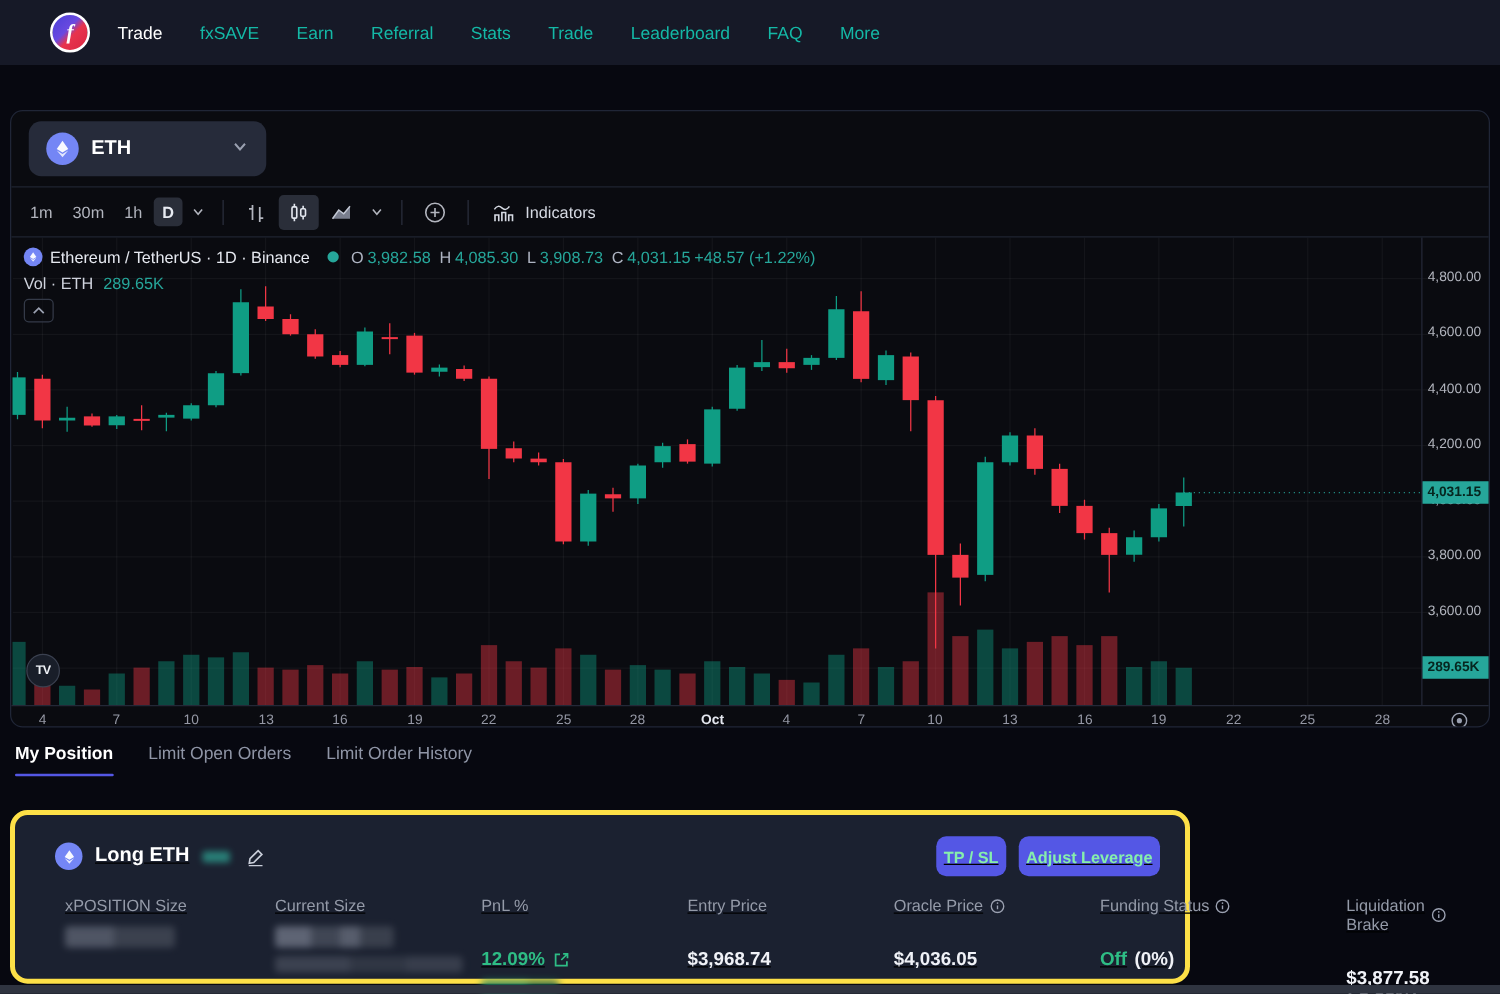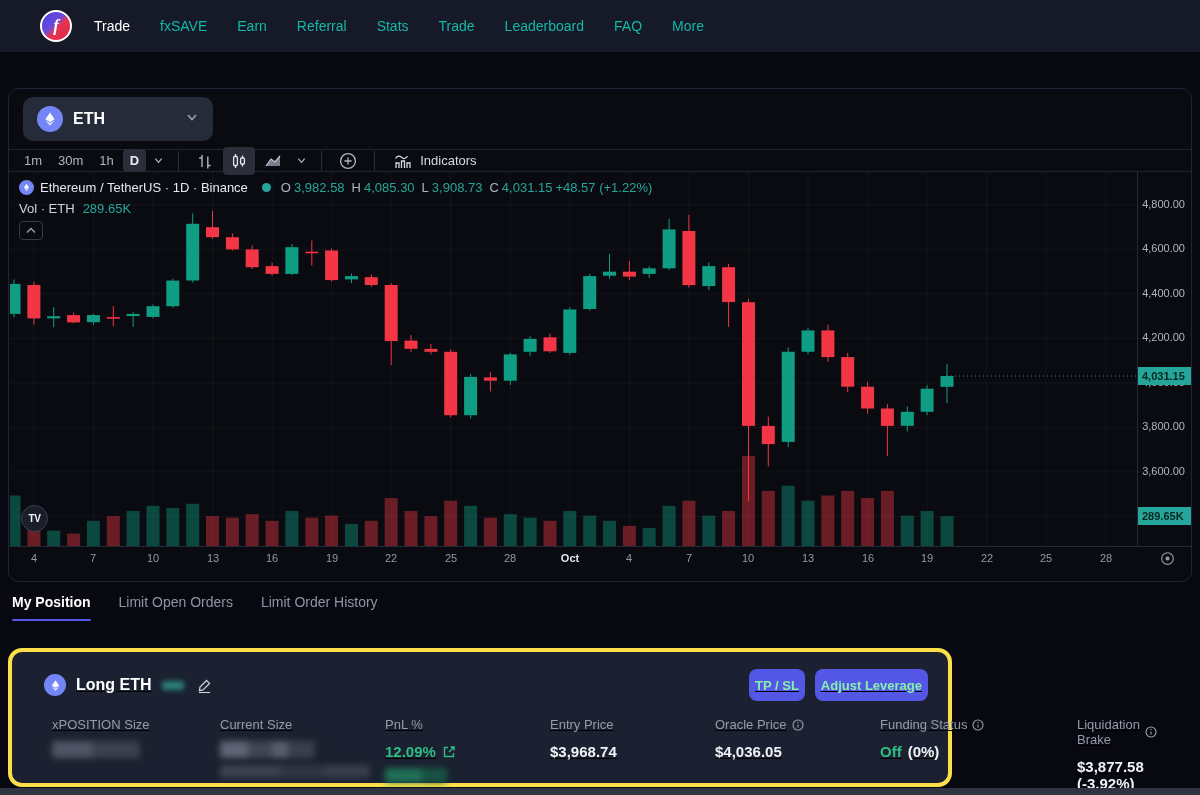--- a/index.html
+++ b/index.html
@@ -21,21 +21,21 @@
   .terminal{position:absolute;left:8px;top:88px;width:1184px;height:494px;background:#0a0b10;
     border:1px solid #202637;border-radius:10px;overflow:hidden;}
   .selector-row{height:60px;padding:8px 14px;}
   .pair-select{width:190px;height:44px;background:#262b3a;border-radius:10px;display:flex;
     align-items:center;padding:0 14px;cursor:pointer;}
   .eth-badge{border-radius:50%;background:#7486f5;display:flex;align-items:center;justify-content:center;flex:none;}
   .pair-label{margin-left:10px;font-size:16px;font-weight:700;color:#fff;flex:1;}
   .chev{color:#9aa0b0;}
 
   
-  .tv-toolbar{height:23px;border-top:1px solid #1f2430;border-bottom:1px solid #1f2430;
+  .tv-toolbar{height:41px;border-top:1px solid #1f2430;border-bottom:1px solid #1f2430;
     display:flex;align-items:center;padding:0 8px;gap:2px;color:#b2b5be;}
   .interval{padding:4px 7px;font-size:13px;color:#b2b5be;border-radius:4px;cursor:pointer;}
   .interval.active{background:#2a2e39;color:#e8ebf2;font-weight:600;}
   .tb-chev{width:20px;height:26px;display:flex;align-items:center;justify-content:center;cursor:pointer;}
   .tb-sep{width:1px;height:20px;background:#2a2f3d;margin:0 8px;}
   .icon-btn{width:32px;height:28px;display:flex;align-items:center;justify-content:center;
     border-radius:4px;color:#b2b5be;cursor:pointer;}
   .icon-btn.active{background:#2a2e39;color:#e4e8f0;}
   .indicators-btn{display:flex;align-items:center;gap:7px;padding:4px 8px;border-radius:4px;cursor:pointer;}
   .indicators-btn span{font-size:13px;color:#d6dae3;}
@@ -79,21 +79,21 @@
   .card-head{display:flex;align-items:center;padding:17px 20px 0 32px;}
   .card-title{margin-left:10px;font-size:16px;font-weight:700;color:#fff;}
   .lev-blur{width:22px;height:9px;margin-left:10px;border-radius:2px;background:#2e9e8f;filter:blur(2.5px);opacity:.75;}
   .edit-btn{margin-left:12px;color:#c9ced9;cursor:pointer;display:flex;}
   .head-actions{margin-left:auto;display:flex;gap:10px;}
   .btn{height:32px;padding:0 6px;border:none;border-radius:8px;background:var(--accent);
     color:#86efac;font-size:13px;font-weight:600;font-family:inherit;cursor:pointer;}
   .stats{display:grid;grid-template-columns:168px 165px 165px 165px 165px 197px 1fr;
     padding:16px 24px 0 40px;}
   .stat-label{font-size:13px;color:#959ba9;display:flex;align-items:center;gap:5px;}
-  .stat-value{margin-top:11px;font-size:15px;font-weight:600;color:#f0f2f7;display:flex;align-items:center;gap:6px;}
+  .stat-value{margin-top:27px;font-size:15px;font-weight:600;color:#f0f2f7;display:flex;align-items:center;gap:6px;}
   .green{color:var(--pnl);}
   .info-ic{color:#9aa0b0;display:flex;cursor:pointer;}
   .blur1{margin-top:9px;width:95px;height:17px;border-radius:3px;filter:blur(3px);opacity:.85;
     background:linear-gradient(90deg,#6a7080 0 30%,#474d5b 30% 55%,#626877 55% 72%,#3f4552 72%);}
   .blur2{margin-top:7px;width:150px;height:13px;border-radius:3px;filter:blur(3px);opacity:.7;
     background:linear-gradient(90deg,#4a505e 0 40%,#3a404d 40% 70%,#444a58 70%);}
   .blur3{margin-top:9px;width:88px;height:17px;border-radius:3px;filter:blur(3px);opacity:.8;
     background:linear-gradient(90deg,#5c6271 0 45%,#434956 45%);}
   .blur-pnl{margin-top:8px;width:62px;height:15px;border-radius:3px;filter:blur(3px);opacity:.8;
     background:linear-gradient(90deg,#20835f 0 60%,#195f48 60%);}

